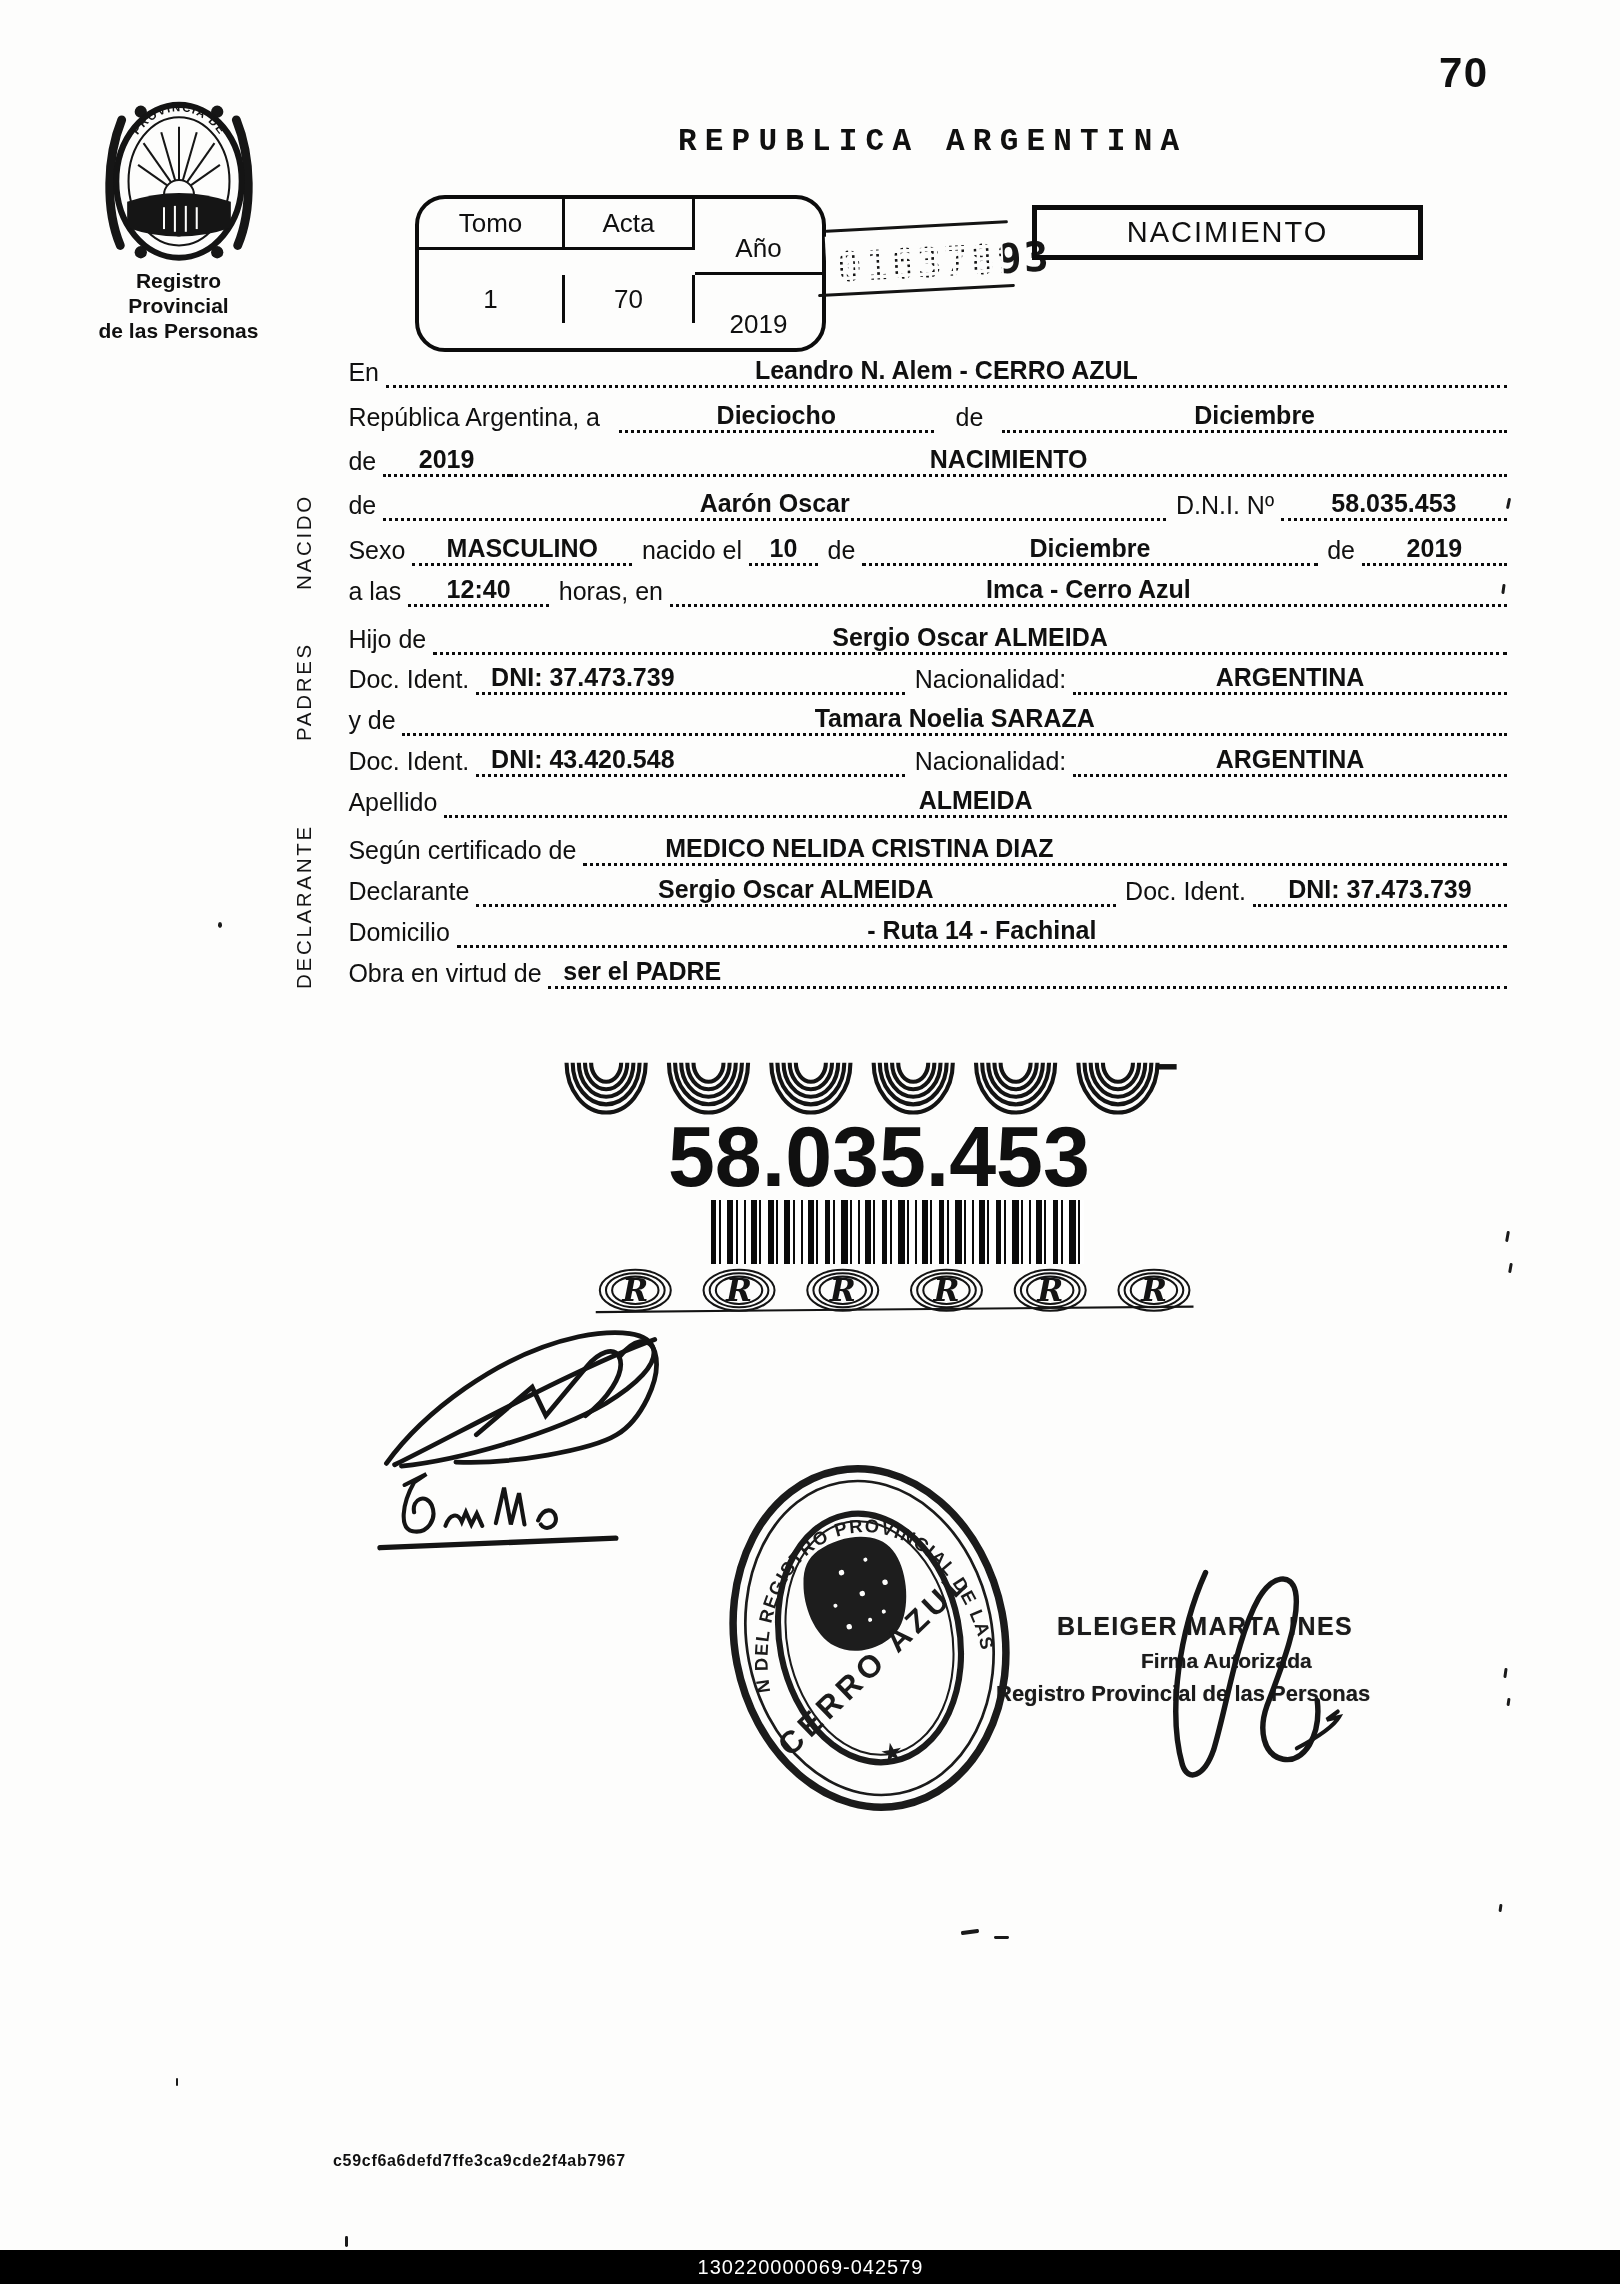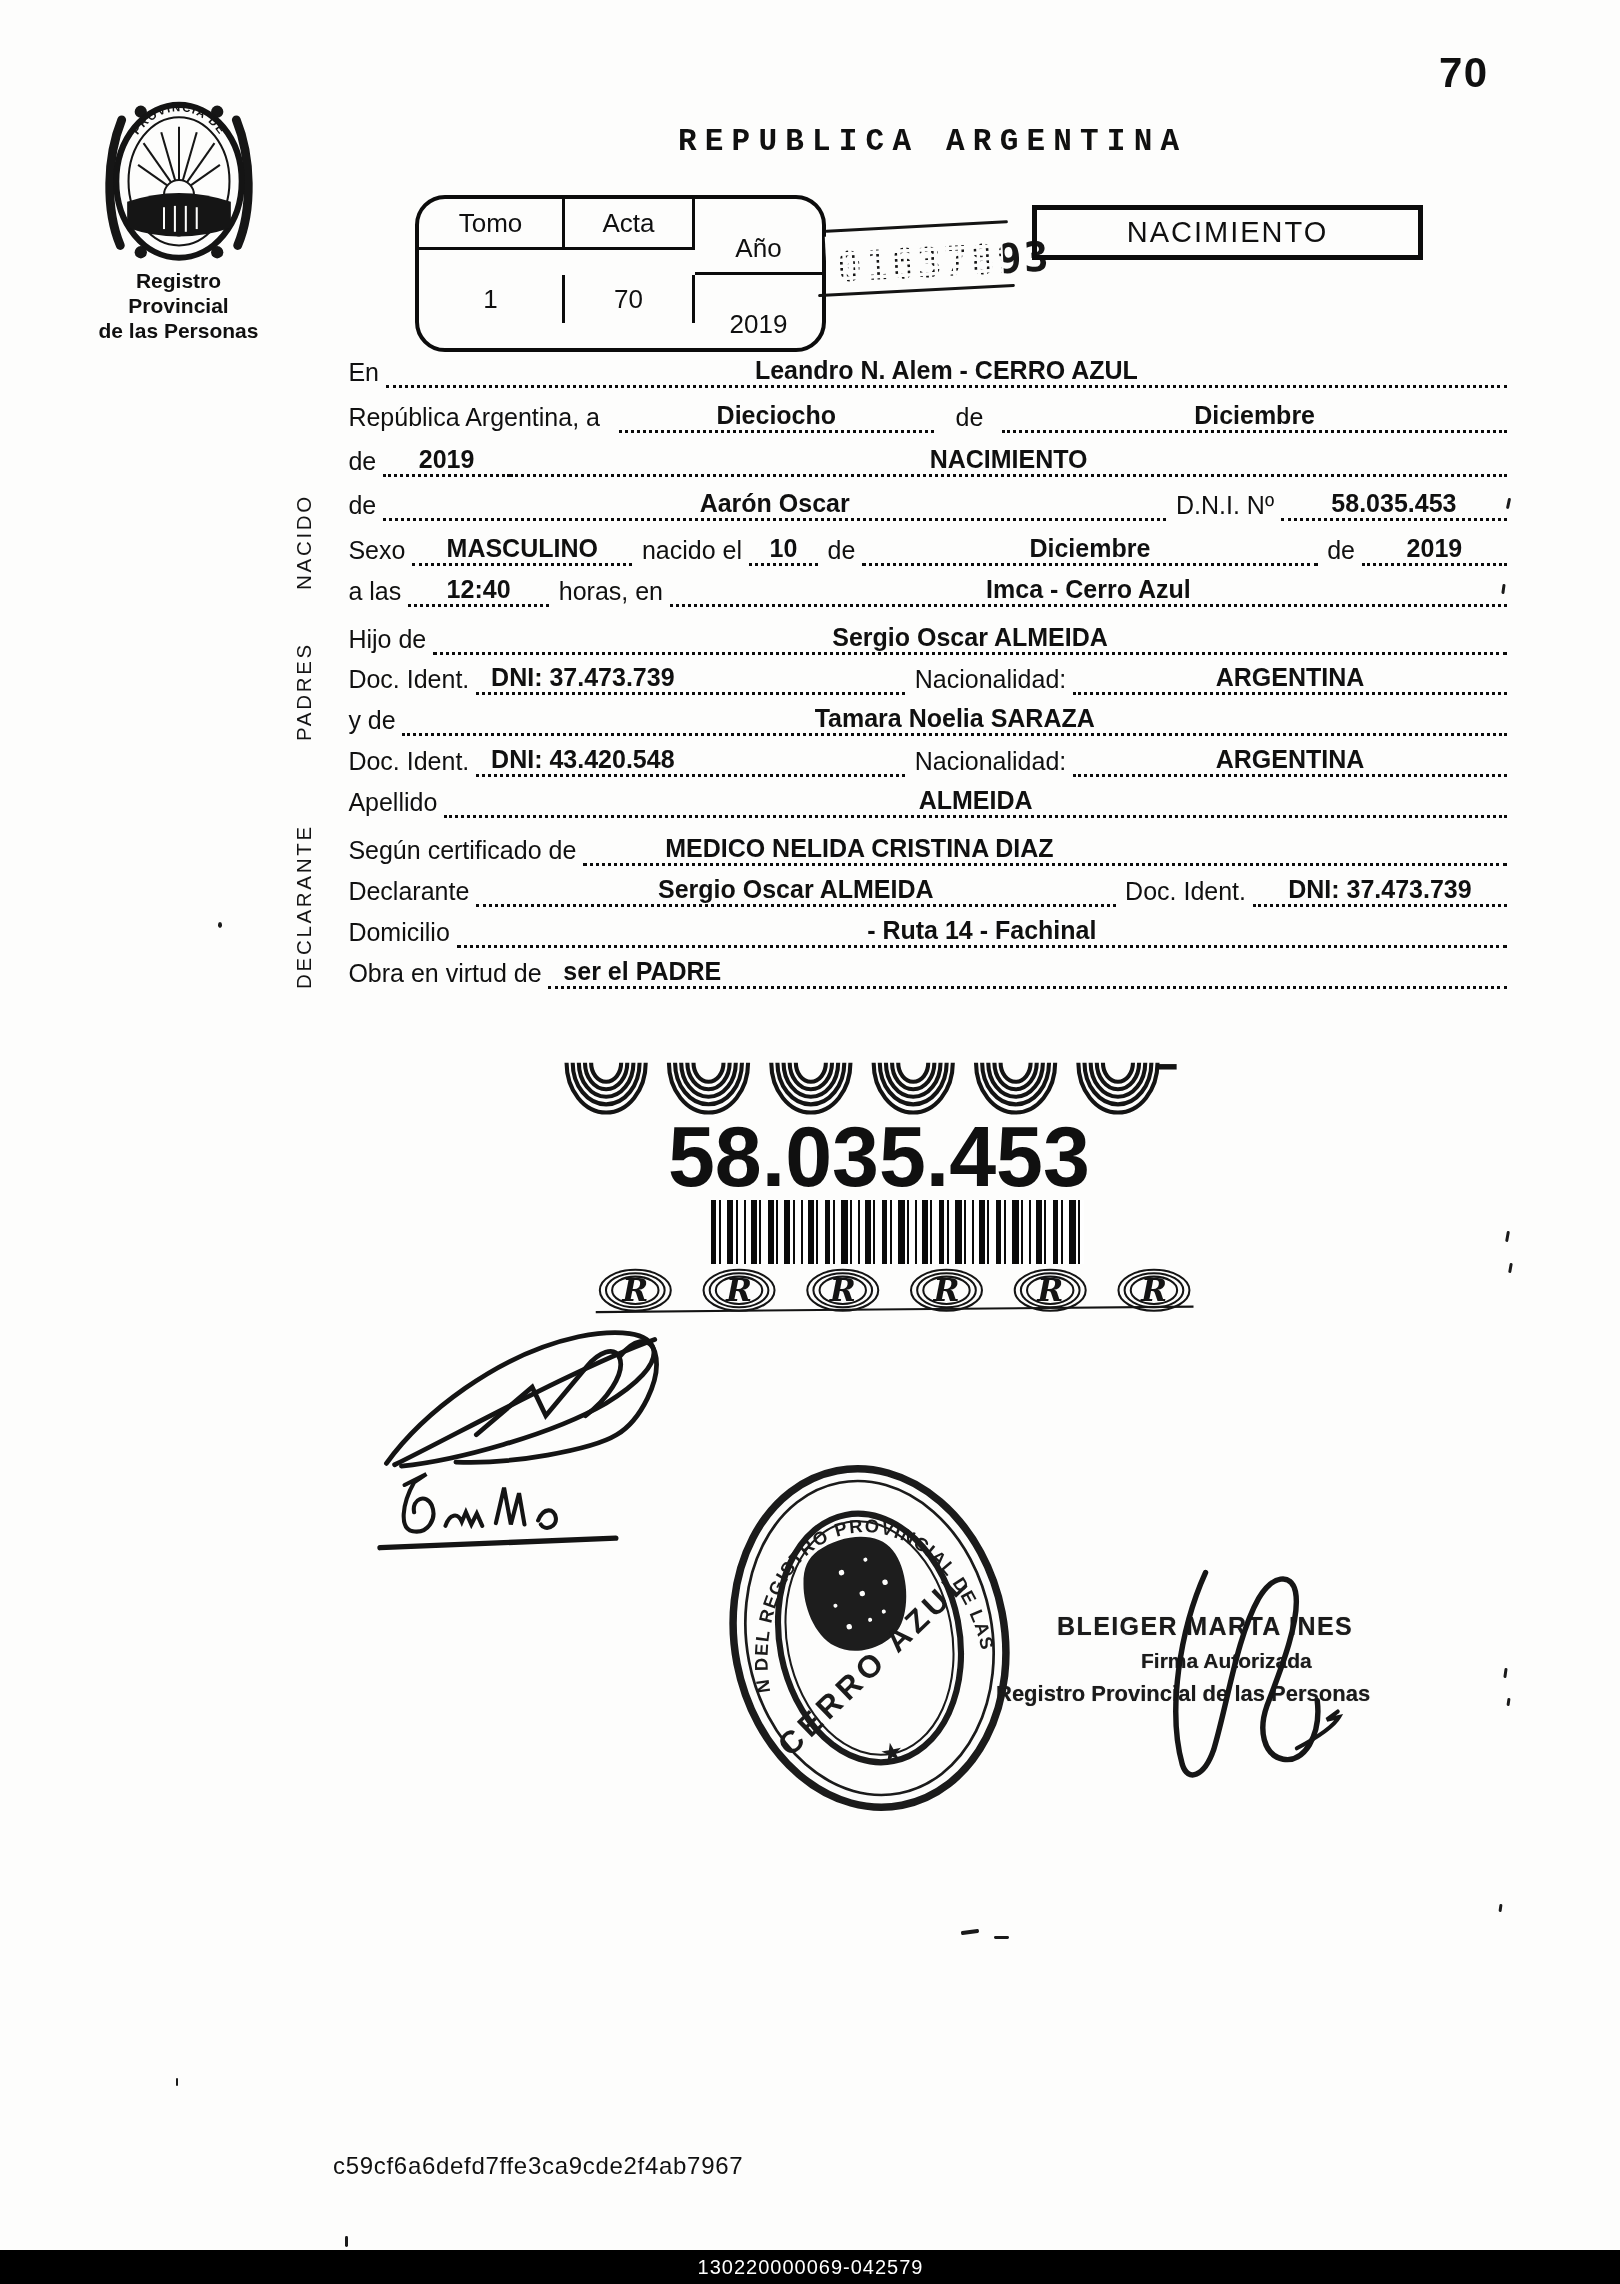--- a/index.html
+++ b/index.html
@@ -78,21 +78,21 @@
       #0a0a0a 0 5.5px,#fff 5.5px 8.2px,#0a0a0a 8.2px 10.2px,#fff 10.2px 16.4px,
       #0a0a0a 16.4px 22.5px,#fff 22.5px 24.6px,#0a0a0a 24.6px 27px,#fff 27px 33px,
       #0a0a0a 33px 35px,#fff 35px 40px,#0a0a0a 40px 46px,#fff 46px 48px,
       #0a0a0a 48px 50px,#fff 50px 57px);
   }
 
   
   .seal-caption{font-size:21px;font-weight:bold;text-align:center;line-height:1.2;}
   .auth-line{font-weight:bold;color:#1b1b1b;white-space:nowrap;text-shadow:0 0 0.7px rgba(20,20,20,.55);}
 
-  .hash-code{font-size:24px;font-weight:normal;letter-spacing:0.7px;}
+  .hash-code{font-size:16px;font-weight:bold;letter-spacing:0.7px;}
 
   .footer-bar{
     left:0;top:2250px;width:1621px;height:34px;background:#000;
     display:flex;align-items:center;justify-content:center;
   }
   .footer-code{color:#fff;font-size:20px;letter-spacing:1px;font-family:"Liberation Sans",sans-serif;}
 
   .tick{position:absolute;background:#1a1a1a;border-radius:1.4px;}
 </style>
 </head>

